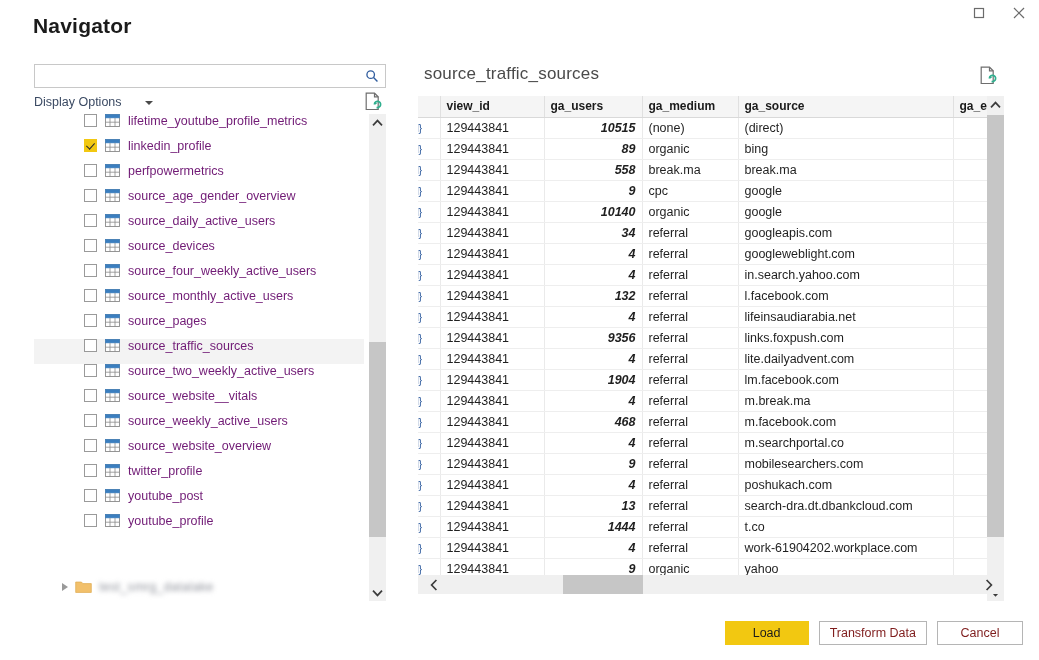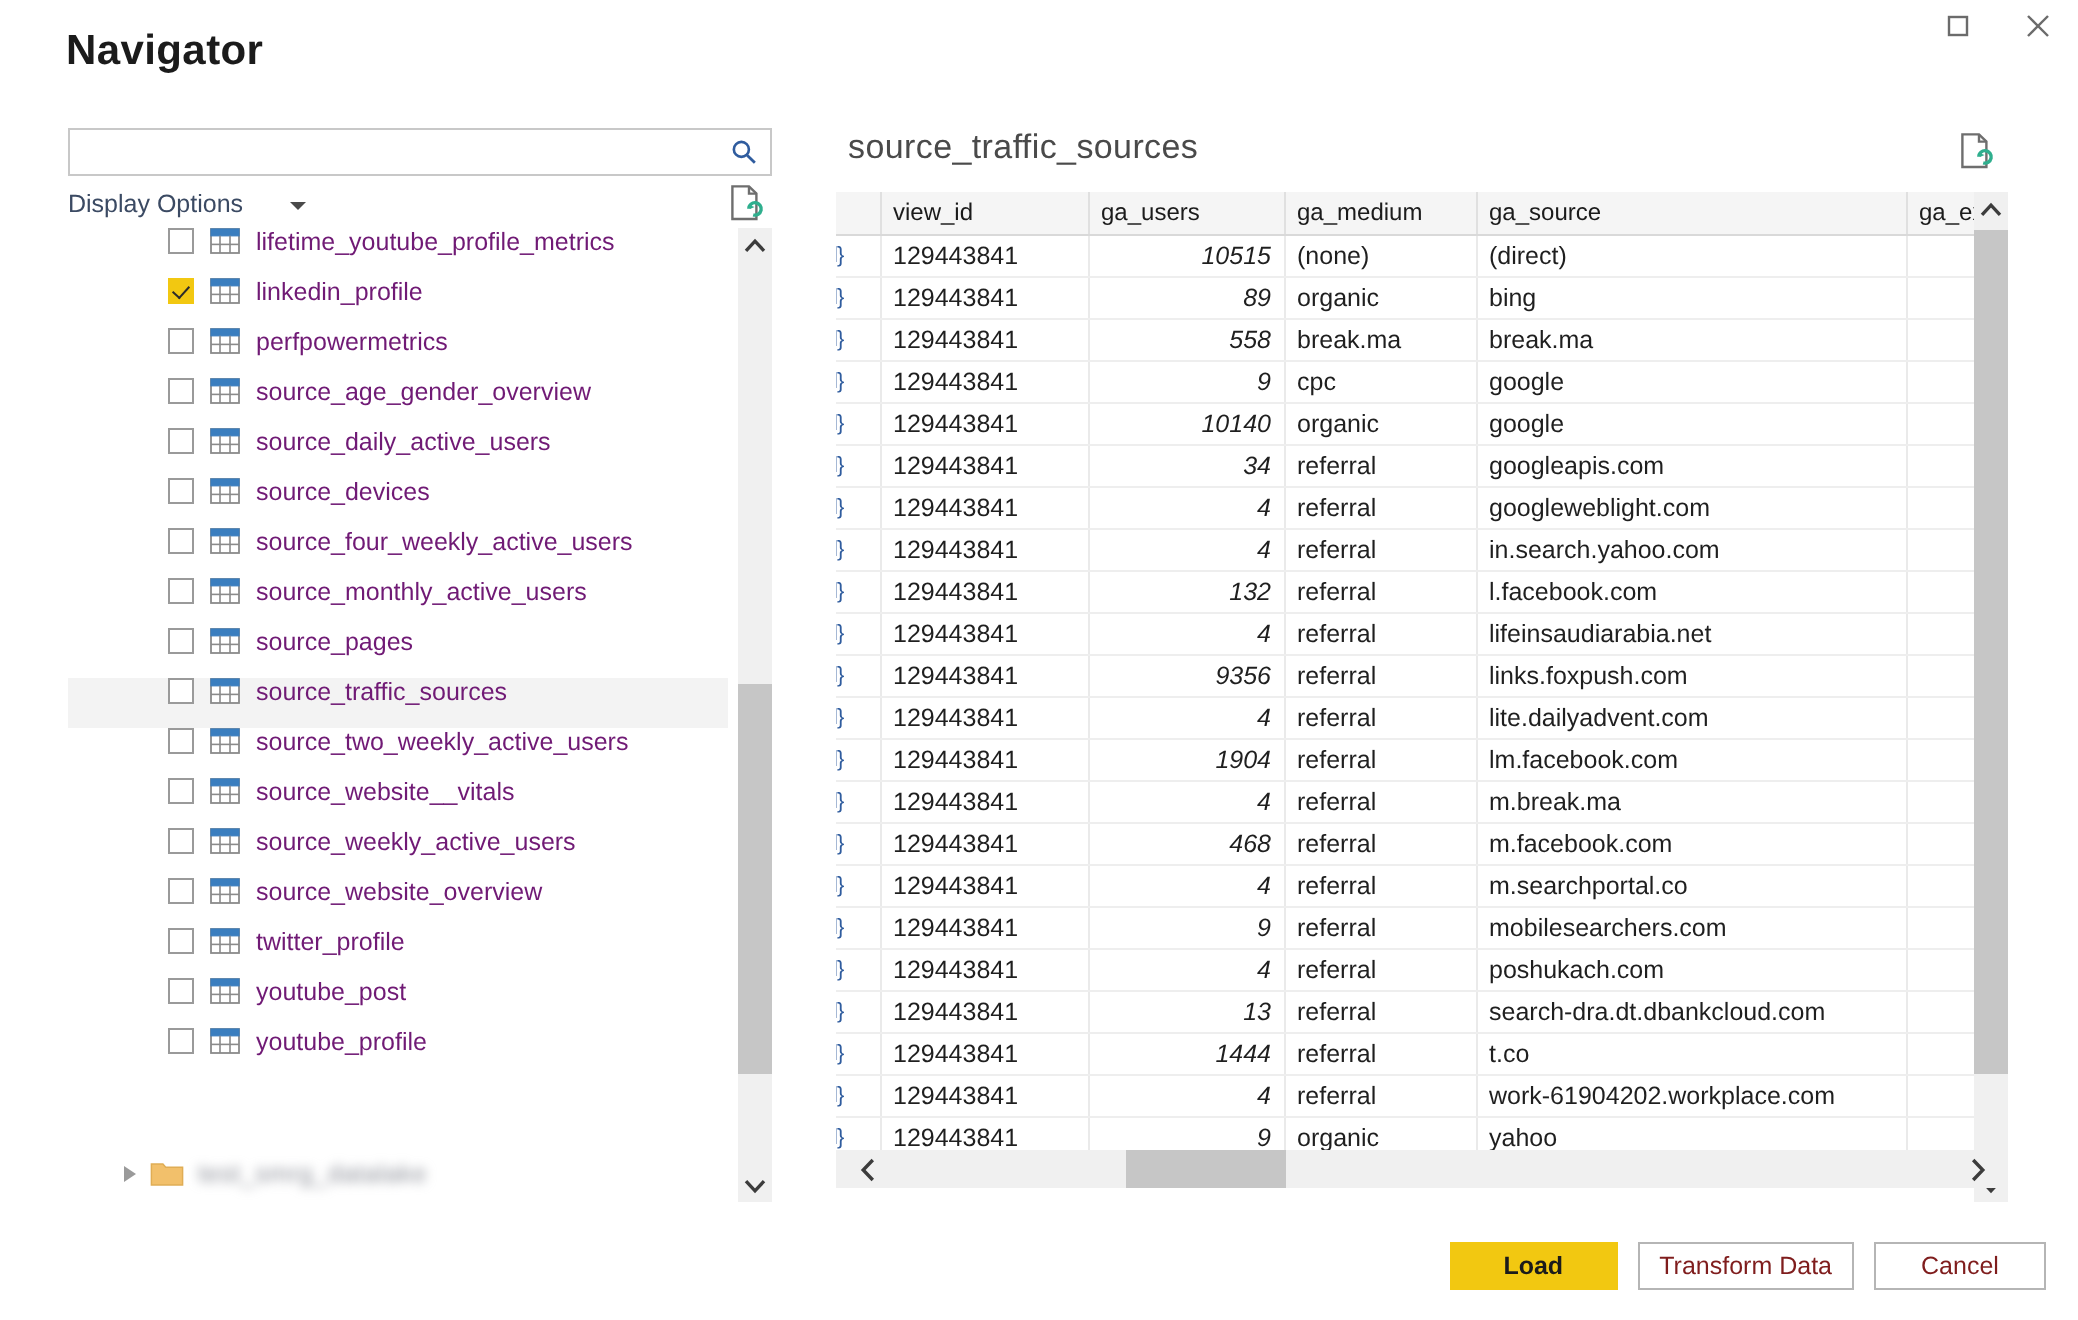--- a/index.html
+++ b/index.html
@@ -162,21 +162,21 @@
     border-collapse: collapse;
     table-layout: fixed;
     width: 569px;
     font-size: 12.5px;
     color: #1f1f1f;
   }
   table.preview th {
     background: #f5f5f5;
     border-right: 1px solid #e0e0e0;
     border-bottom: 1px solid #d9d9d9;
-    font-weight: normal;
+    font-weight: bold;
     text-align: left;
     padding: 3px 6px;
     height: 21px;
     font-size: 12px;
     color: #1b1b1b;
     white-space: nowrap;
     overflow: hidden;
   }
   table.preview td {
     border-right: 1px solid #eaeaea;
@@ -188,21 +188,21 @@
   }
   .c-rowhdr { width: 22px; background: #ffffff; padding: 0 !important; }
   .c-rowhdr .recicon {
     font-family: "Liberation Sans", sans-serif;
     font-size: 11px; color: #2f5c9e;
     margin-left: -6px;
     display: block;
     letter-spacing: -0.5px;
   }
   .c-view { width: 104px; }
-  .c-users { width: 98px; text-align: right; font-style: italic; }
+  .c-users { width: 98px; text-align: right; font-style: italic; font-weight: bold; }
   .c-medium { width: 96px; }
   .c-source { width: 215px; }
   .c-exit { width: 34px; }
   th.c-users { text-align: left; font-style: normal; }
 
   .hscroll {
     position: absolute; left: 418px; top: 575px;
     width: 586px; height: 19px; background: #f0f0f0;
   }
   .hscroll .harrow {
@@ -226,21 +226,20 @@
     height: 24px; min-width: 86px;
     border: 1px solid #b5b5b5; background: #ffffff;
     font-family: "Liberation Sans", sans-serif;
     font-size: 12.5px; color: #7f1d1d;
     display: flex; align-items: center; justify-content: center;
     padding: 0 10px;
   }
   .btn.primary {
     background: #f2c811; border-color: #f2c811; color: #1b1b1b;
     min-width: 84px;
-    font-weight: bold;
   }
 </style>
 </head>
 <body>
 
 <div id="root">
 
   <div class="titlebar">
     <div class="wincontrols">
       <div class="winbtn">

